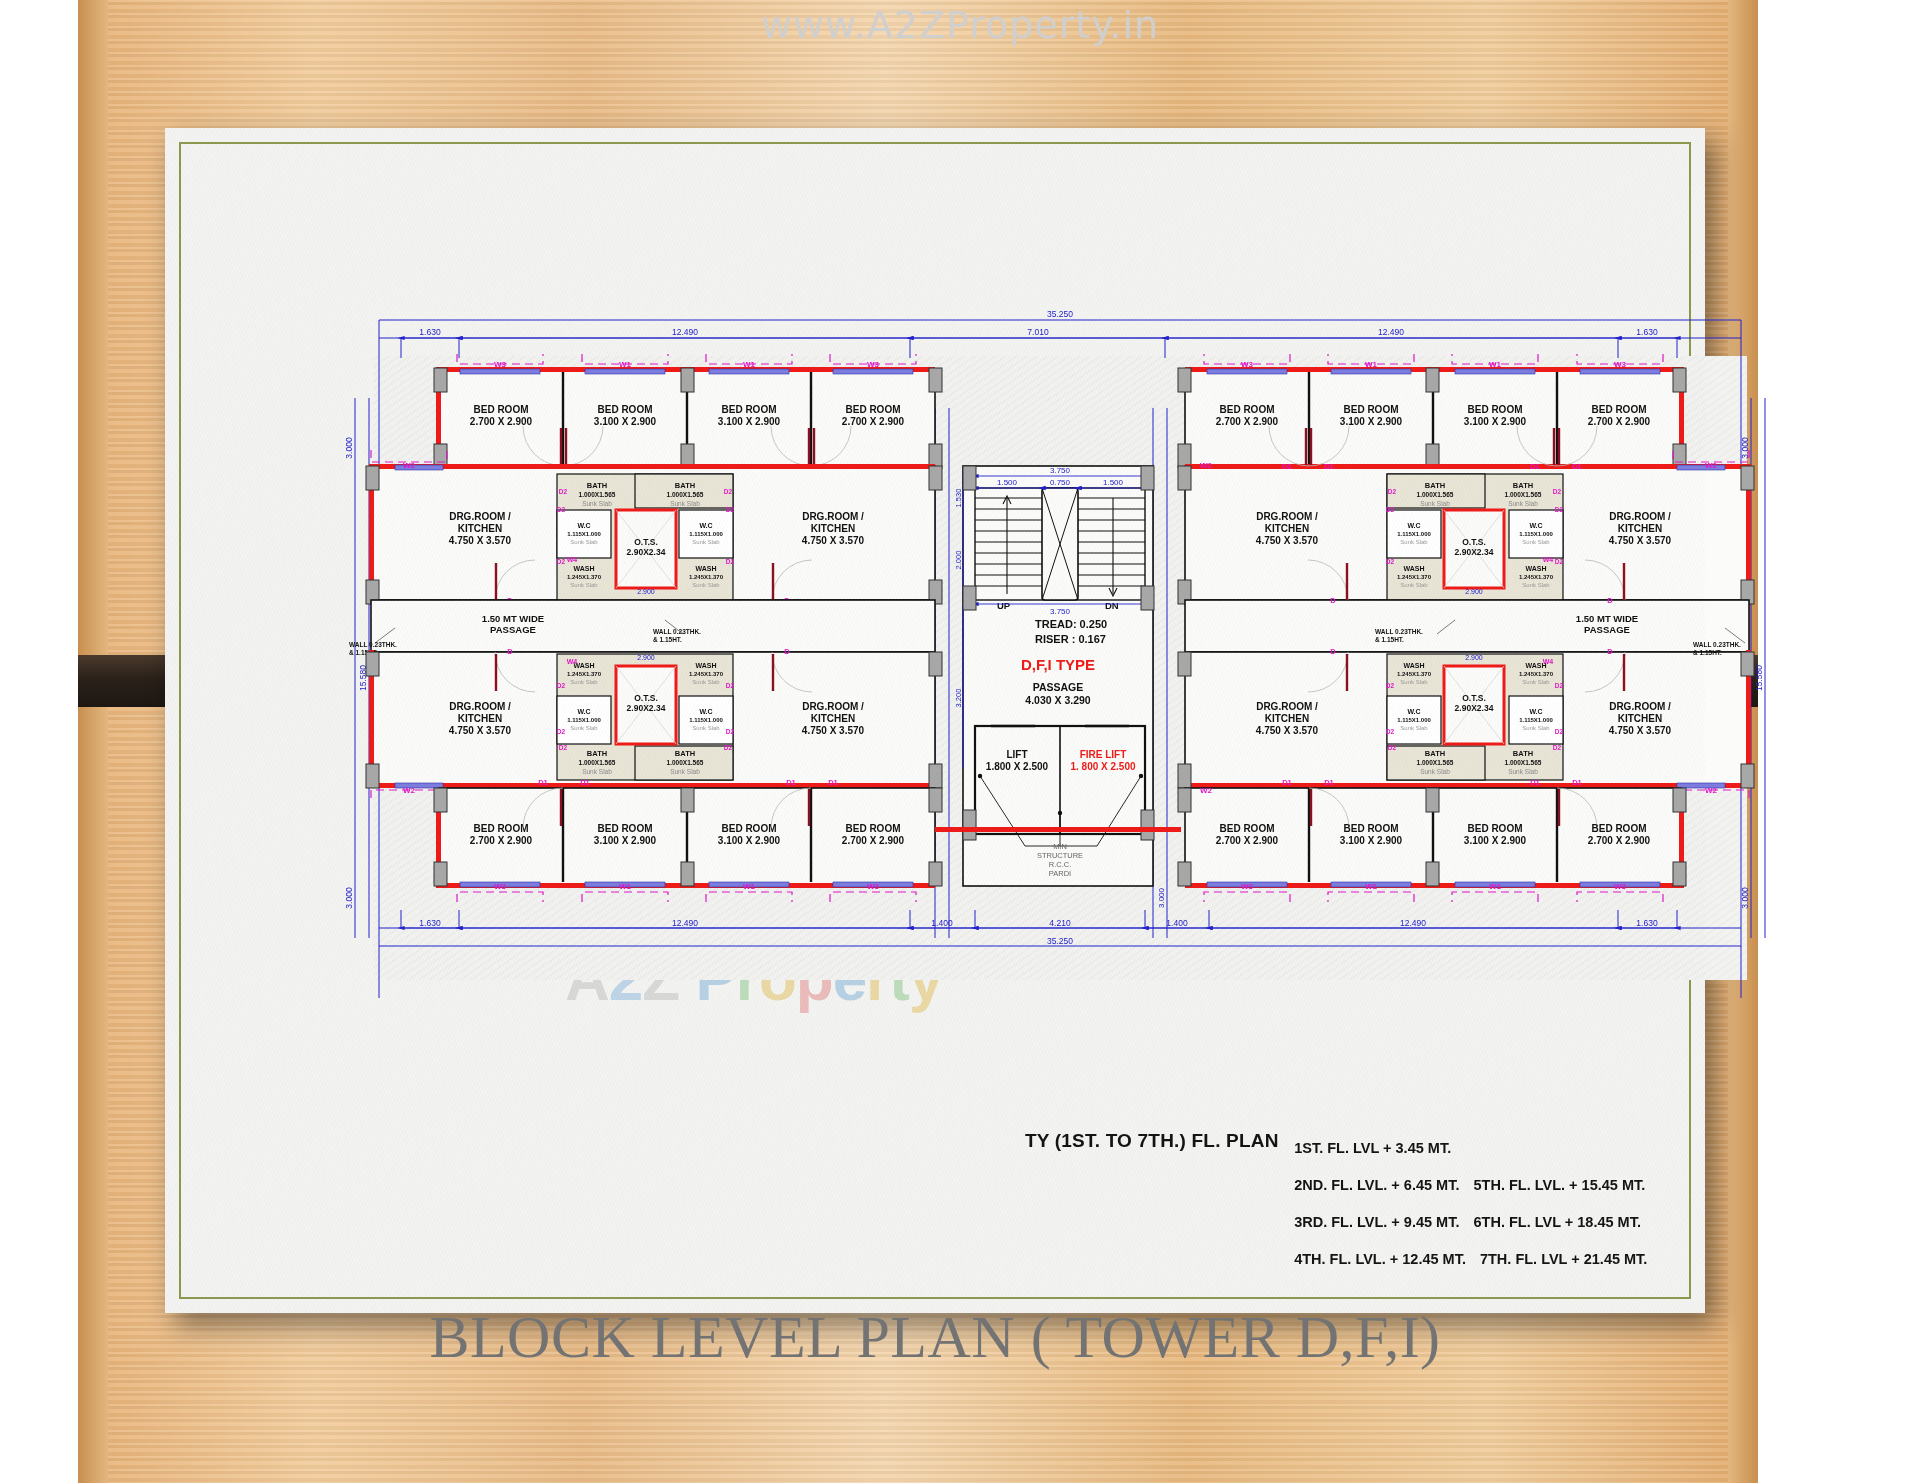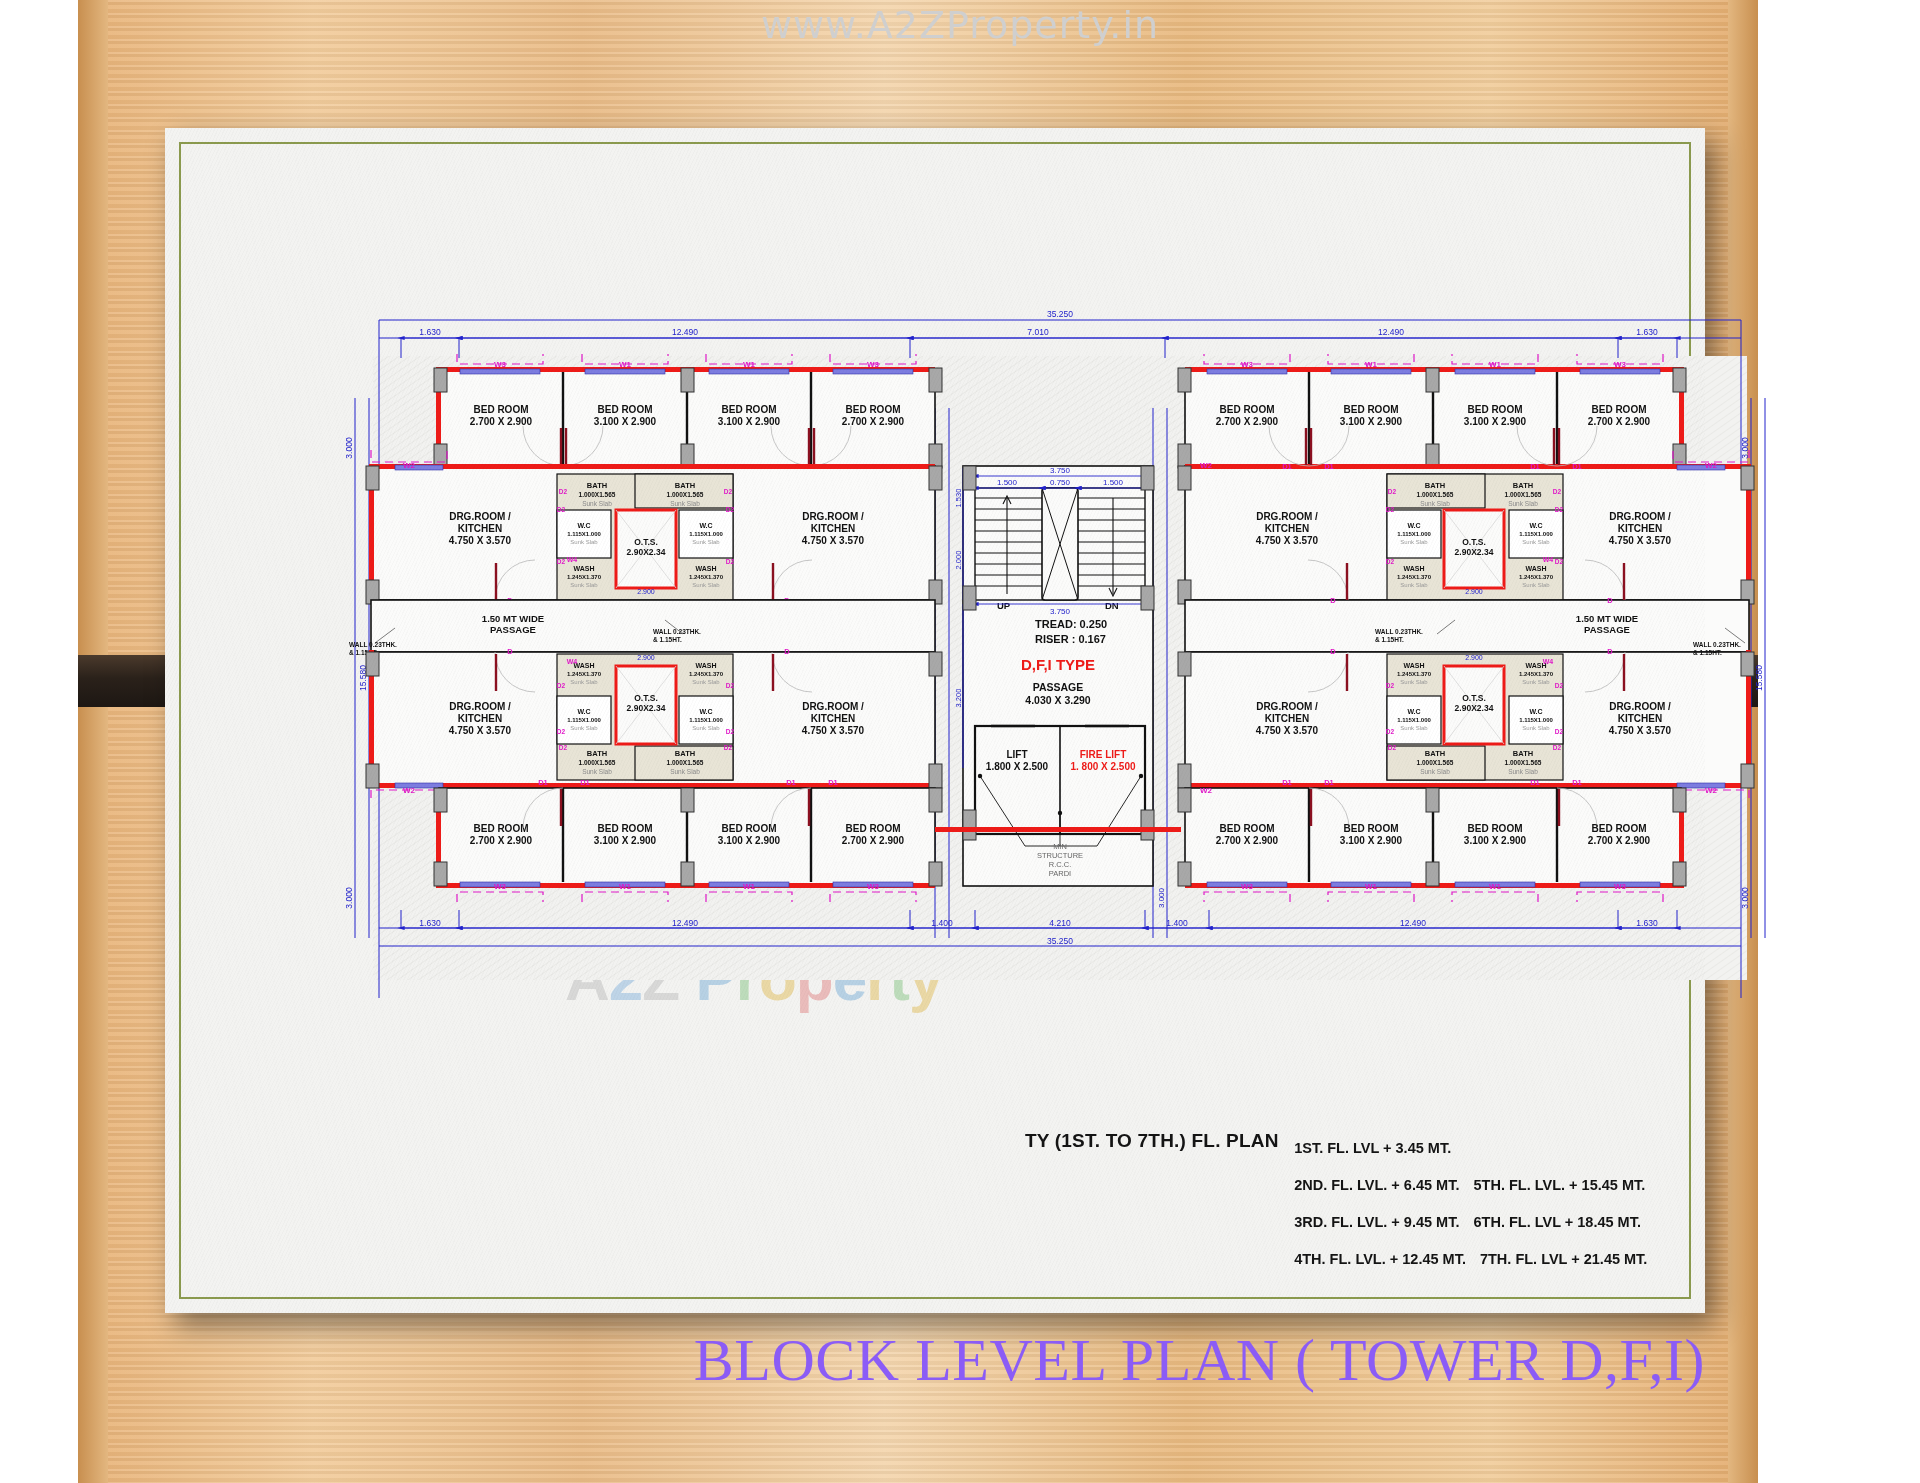--- a/index.html
+++ b/index.html
@@ -67,24 +67,23 @@
   .fl-plan-title{
     position:absolute;left:860px;top:1002px;font-size:19px;font-weight:700;
     color:#141414;letter-spacing:.2px;white-space:nowrap;
   }
   .levels{
     position:absolute;left:1105px;top:992px;font-size:14.5px;font-weight:700;
     color:#141414;line-height:18.6px;white-space:pre;
   }
   .levels .col2{display:inline-block;margin-left:14px;}
   .main-title{
-    position:absolute;left:0;top:1175px;width:1540px;text-align:right;
-    font-family:"Liberation Serif",serif;font-size:60px;color:#8b5cf6;
+    position:absolute;left:0;top:1175px;width:1540px;text-align:center;
+    font-family:"Liberation Serif",serif;font-size:60px;color:#737373;
     letter-spacing:.5px;
-    margin-top:23px;
   }
 </style>
 </head>
 <body>
 
 <div id="root">
 
   <div class="wood"></div>
   <div class="wood-dark-l"></div>
   <div class="wood-dark-r"></div>

